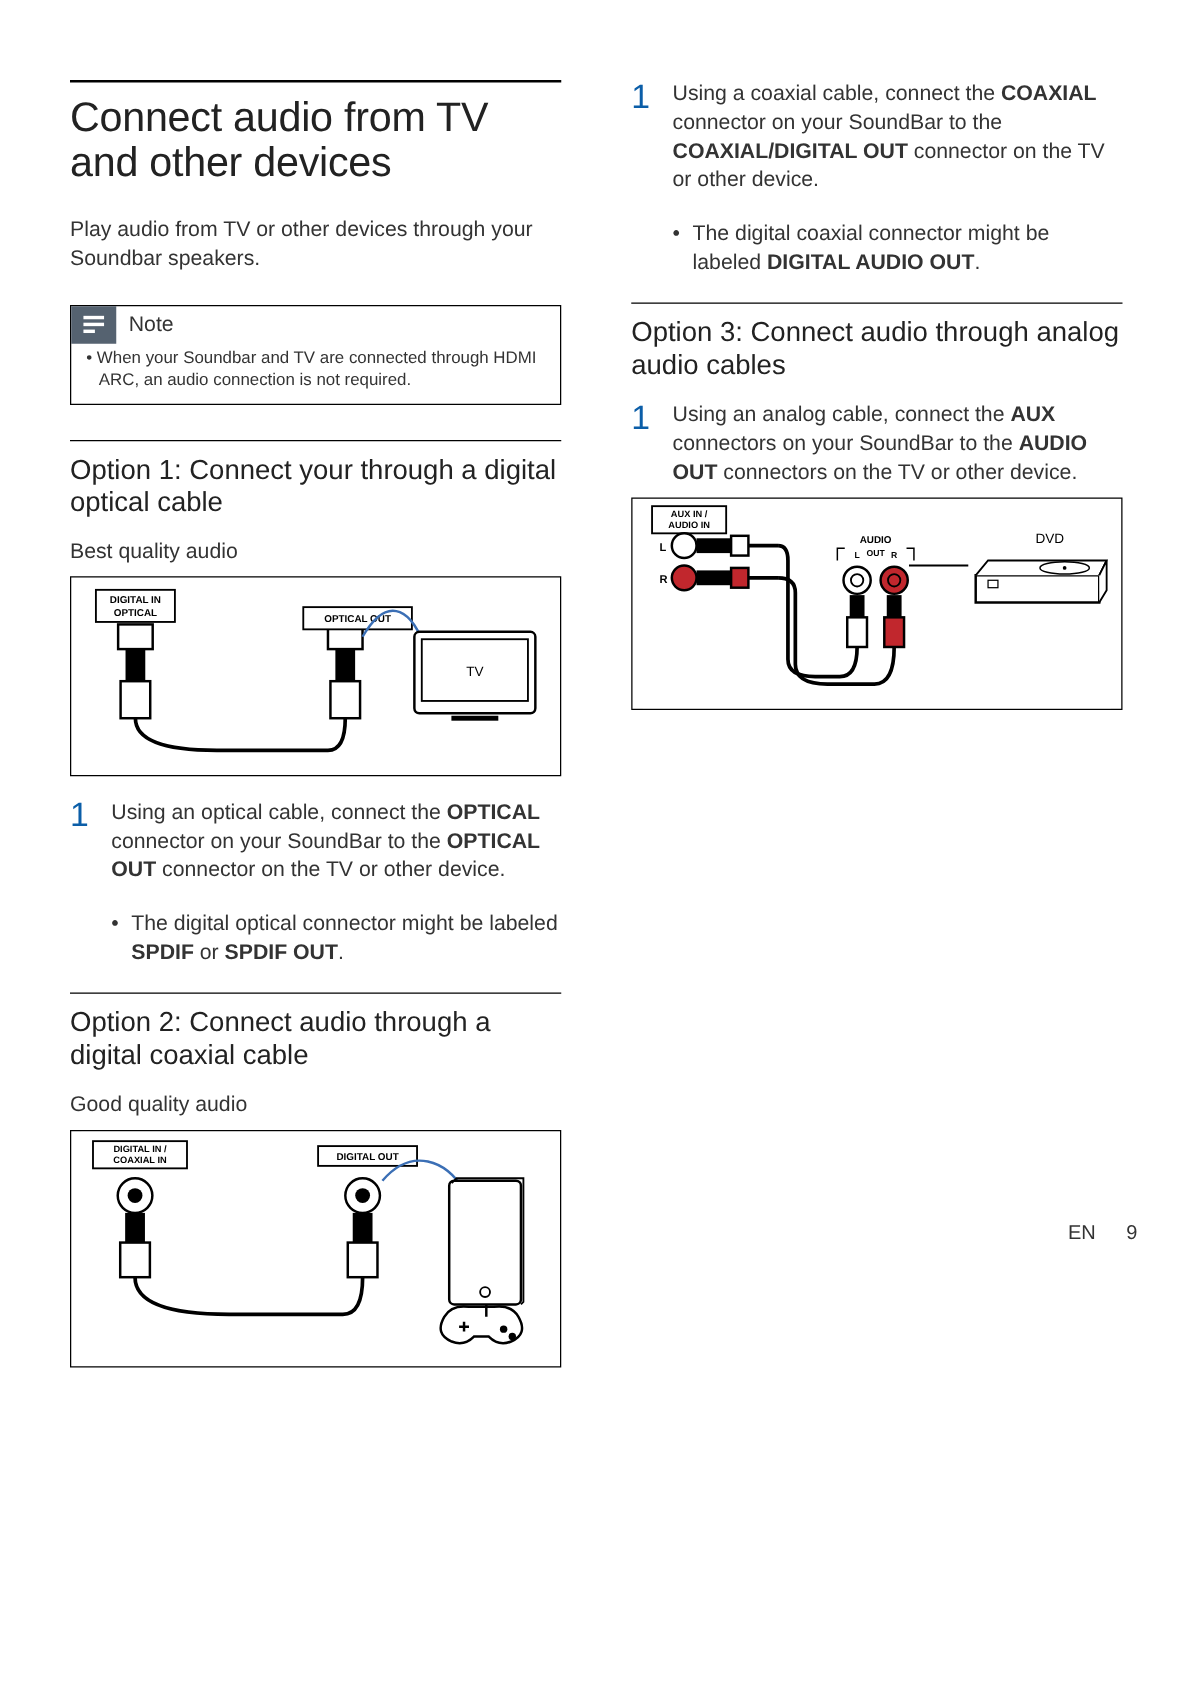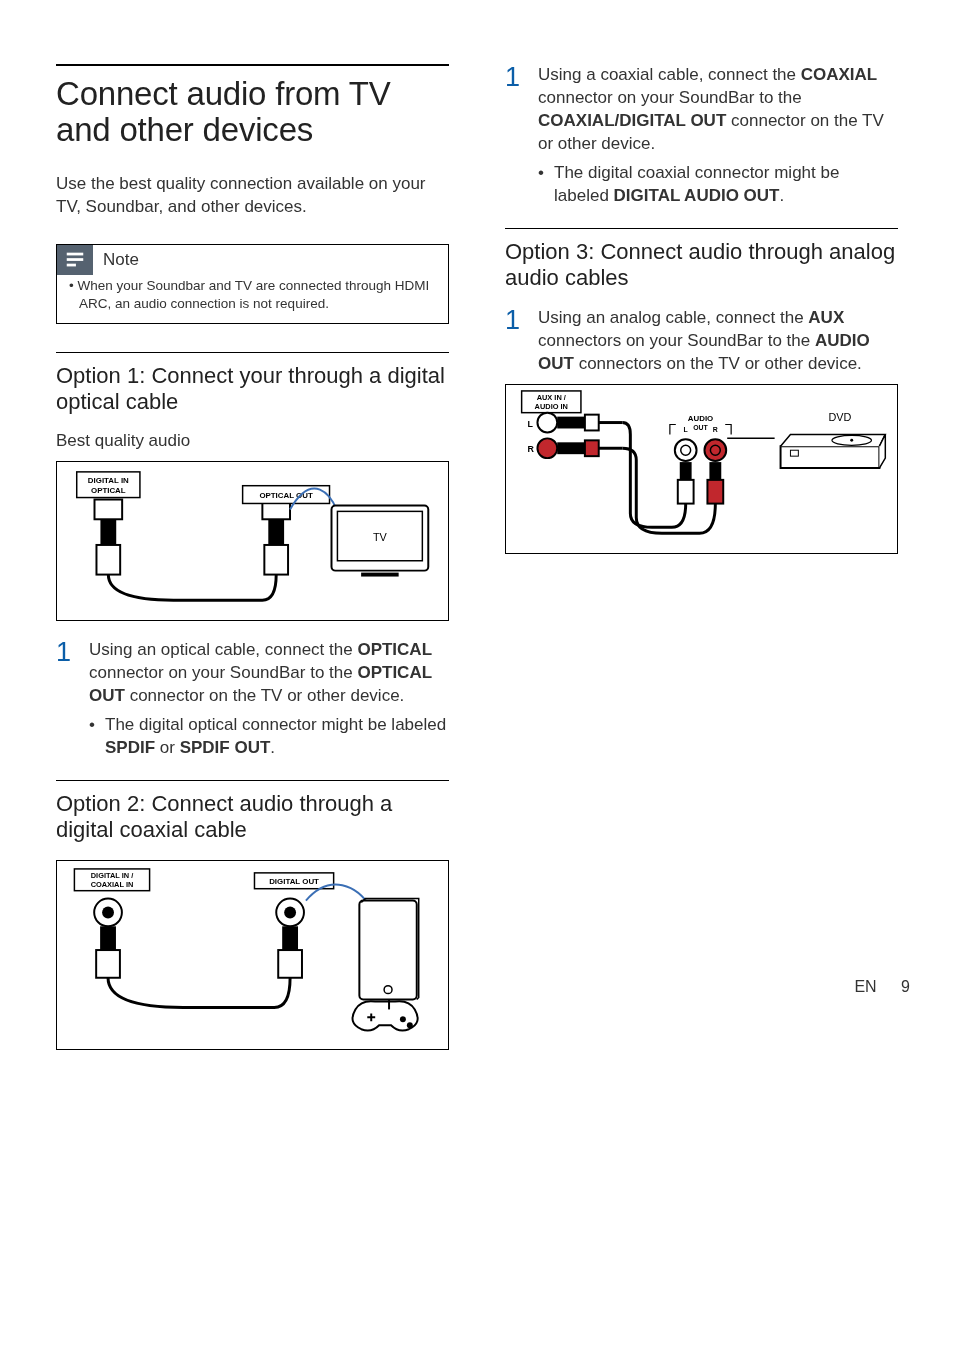--- a/index.html
+++ b/index.html
@@ -20,38 +20,38 @@
   .note-body li::before { content: "• "; margin-left: -10px; }
   .section-rule { border-top: 1px solid #000; margin: 20px 0 10px 0; }
   h2.sub { font-size: 22px; font-weight: 400; line-height: 1.2; margin-bottom: 16px; }
   p.quality { font-size: 17px; font-weight: 400; color: #333; margin-bottom: 10px; }
   .diagram { border: 1px solid #000; width: 100%; display: block; margin-bottom: 18px; }
   ol.steps { list-style: none; counter-reset: none; }
   ol.steps > li { display: flex; align-items: flex-start; gap: 18px; margin-bottom: 8px; }
   .step-num { font-size: 27px; font-weight: 400; color: #0b5ea8; line-height: 1; flex: 0 0 auto; min-width: 14px; }
   .step-text { font-size: 17px; font-weight: 300; line-height: 1.35; color: #333; }
   .step-text b, .step-text strong { font-weight: 600; }
-  ul.subbul { list-style: none; margin-top: 6px; }
+  ul.subbul { list-style: none; margin-top: 20px; }
   ul.subbul li { padding-left: 16px; position: relative; }
   ul.subbul li::before { content: "•"; position: absolute; left: 0; }
   .footer { position: absolute; bottom: 40px; right: 44px; font-size: 16px; color: #333; }
   .footer .lang { margin-right: 20px; font-weight: 400; }
   .footer .pg { font-weight: 300; }
 </style>
 </head>
 <body>
 
 <div class="page">
   <div class="columns">
 
     <div class="col">
       <div class="rule-top"></div>
       <h1 class="title">Connect audio from TV and other devices</h1>
 
-      <p class="body">Use the best quality connection available on your TV, Soundbar, and other devices.</p>
+      <p class="body">Play audio from TV or other devices through your Soundbar speakers.</p>
 
       <div class="note-box">
         <div class="note-header">
           <span class="note-icon">
             <svg viewBox="0 0 24 24">
                 <rect x="3" y="4" width="18" height="3" fill="#fff"></rect>
                 <rect x="3" y="10" width="18" height="3" fill="#fff"></rect>
                 <rect x="3" y="16" width="10" height="3" fill="#fff"></rect>
               </svg>
           </span>
@@ -105,20 +105,21 @@
               <li>
                 <span>The digital optical connector might be labeled </span><b>SPDIF</b><span> or </span><b>SPDIF OUT</b><span>.</span>
               </li>
             </ul>
           </span>
         </li>
       </ol>
 
       <div class="section-rule"></div>
       <h2 class="sub">Option 2: Connect audio through a digital coaxial cable</h2>
+      <p class="quality">Good quality audio</p>
 
       <svg class="diagram" viewBox="0 0 380 190" style="height:190px">
         <rect x="0.5" y="0.5" width="379" height="189" fill="#fff" stroke="none"></rect>
 
         <rect x="10" y="8" width="76" height="22" fill="#fff" stroke="#000" stroke-width="1.5"></rect>
         <text x="48" y="17" font-size="7.5" font-weight="700" text-anchor="middle">DIGITAL IN /</text>
         <text x="48" y="26" font-size="7.5" font-weight="700" text-anchor="middle">COAXIAL IN</text>
 
         <circle cx="44" cy="52" r="14" fill="#fff" stroke="#000" stroke-width="2"></circle>
         <circle cx="44" cy="52" r="6" fill="#000"></circle>

